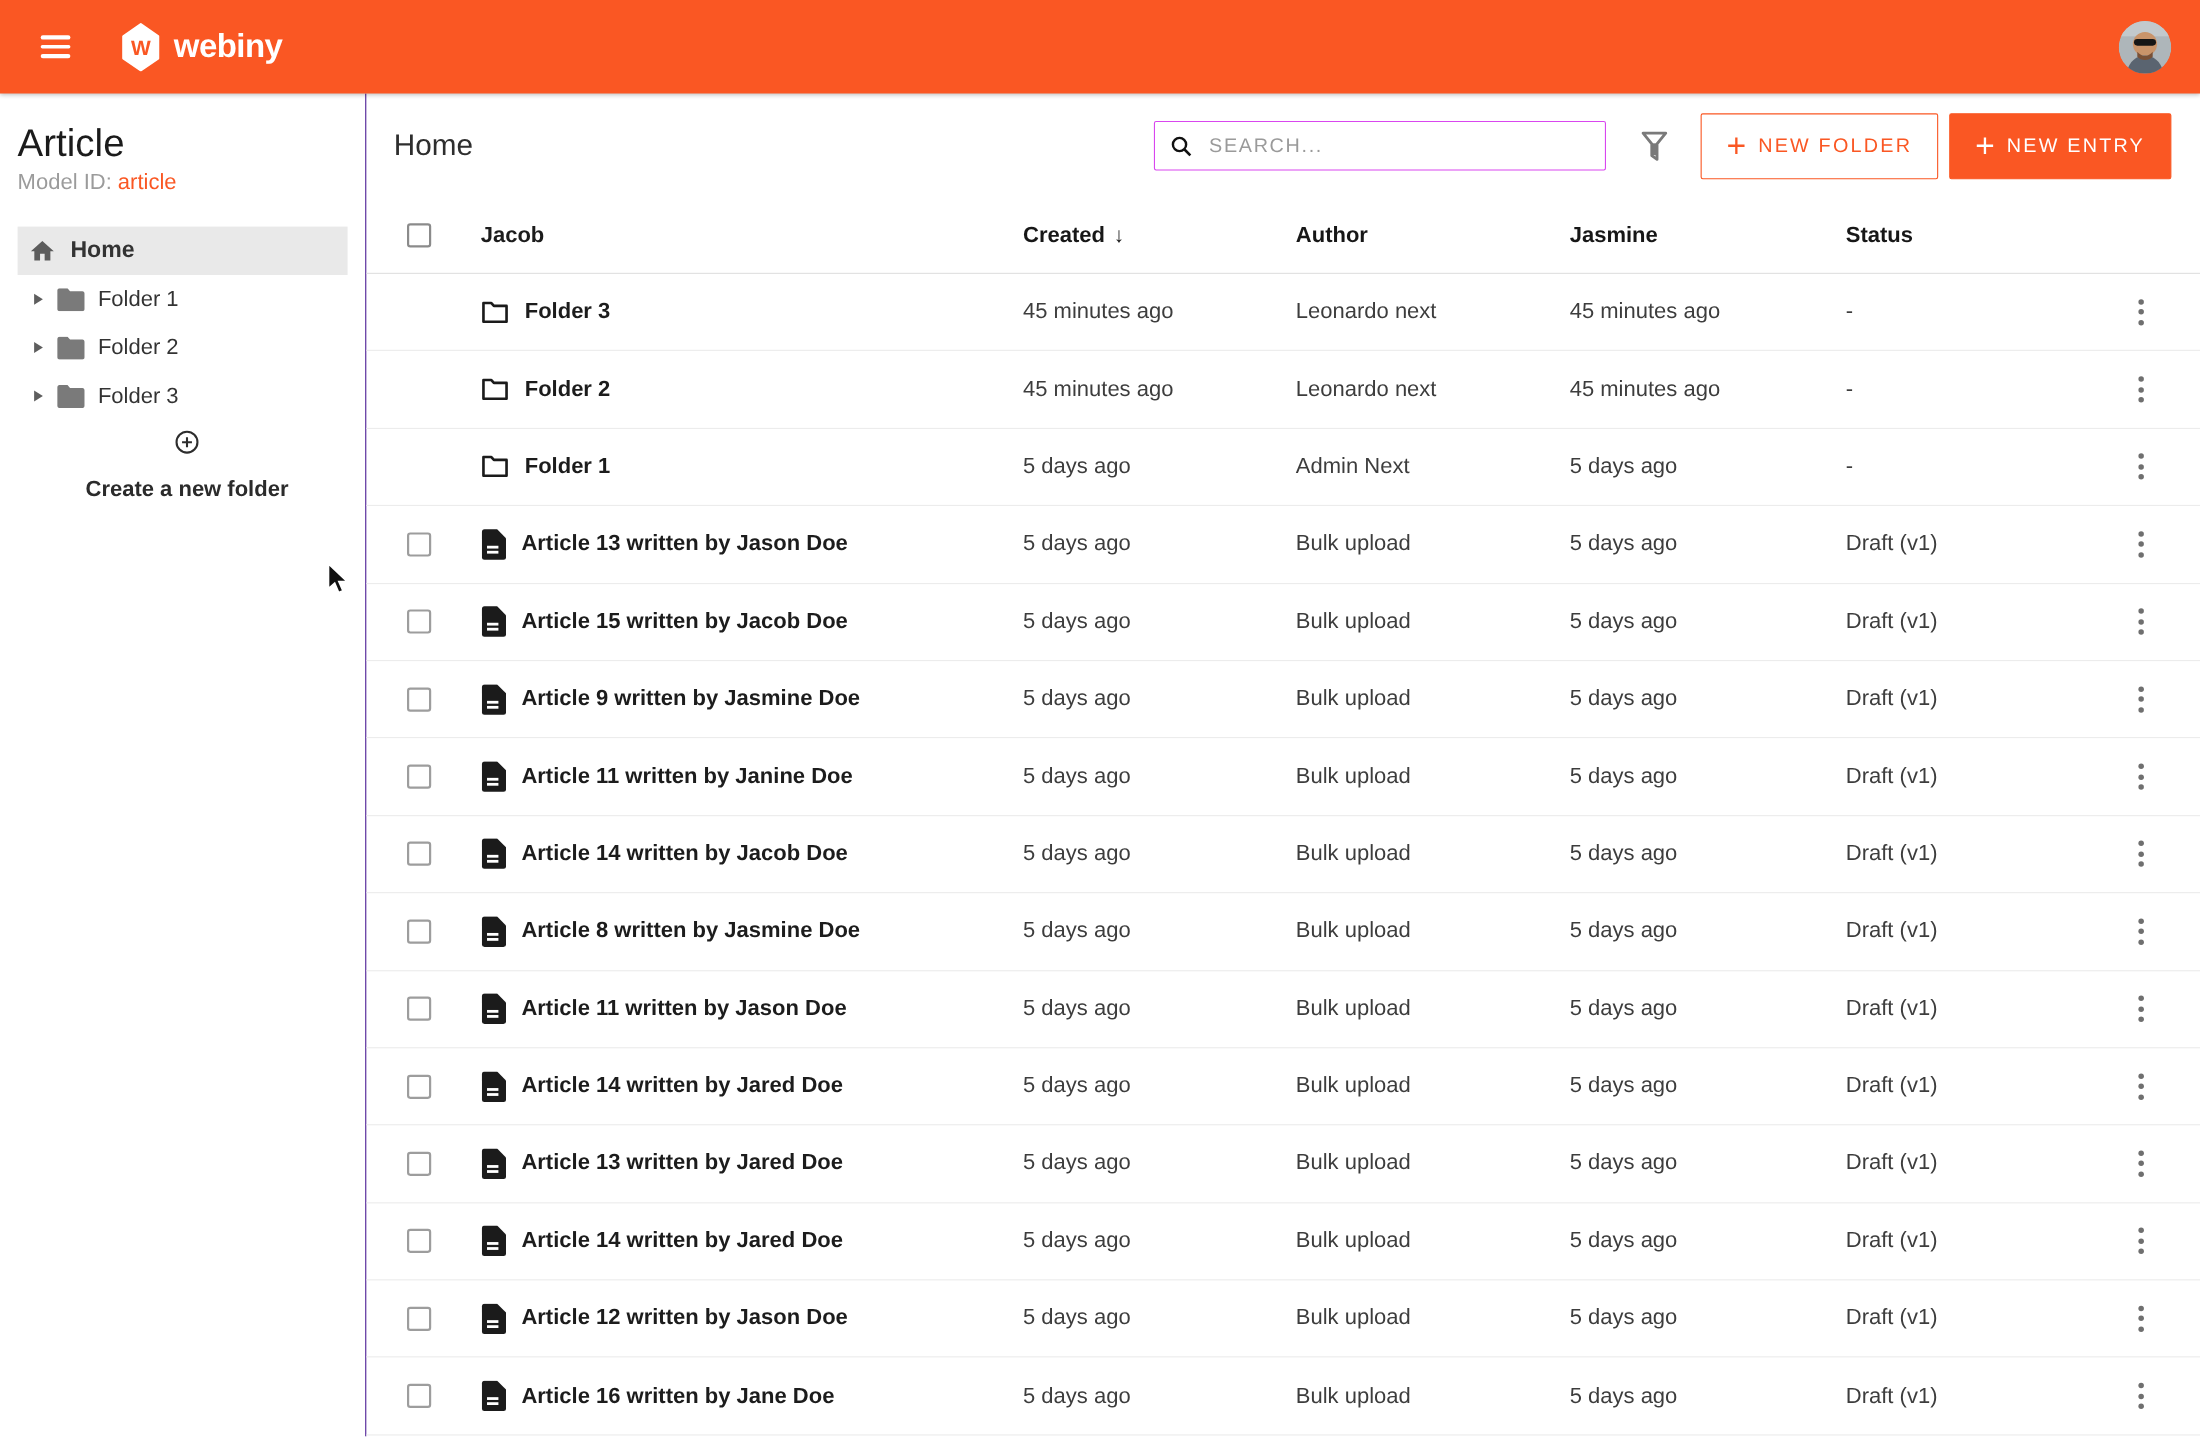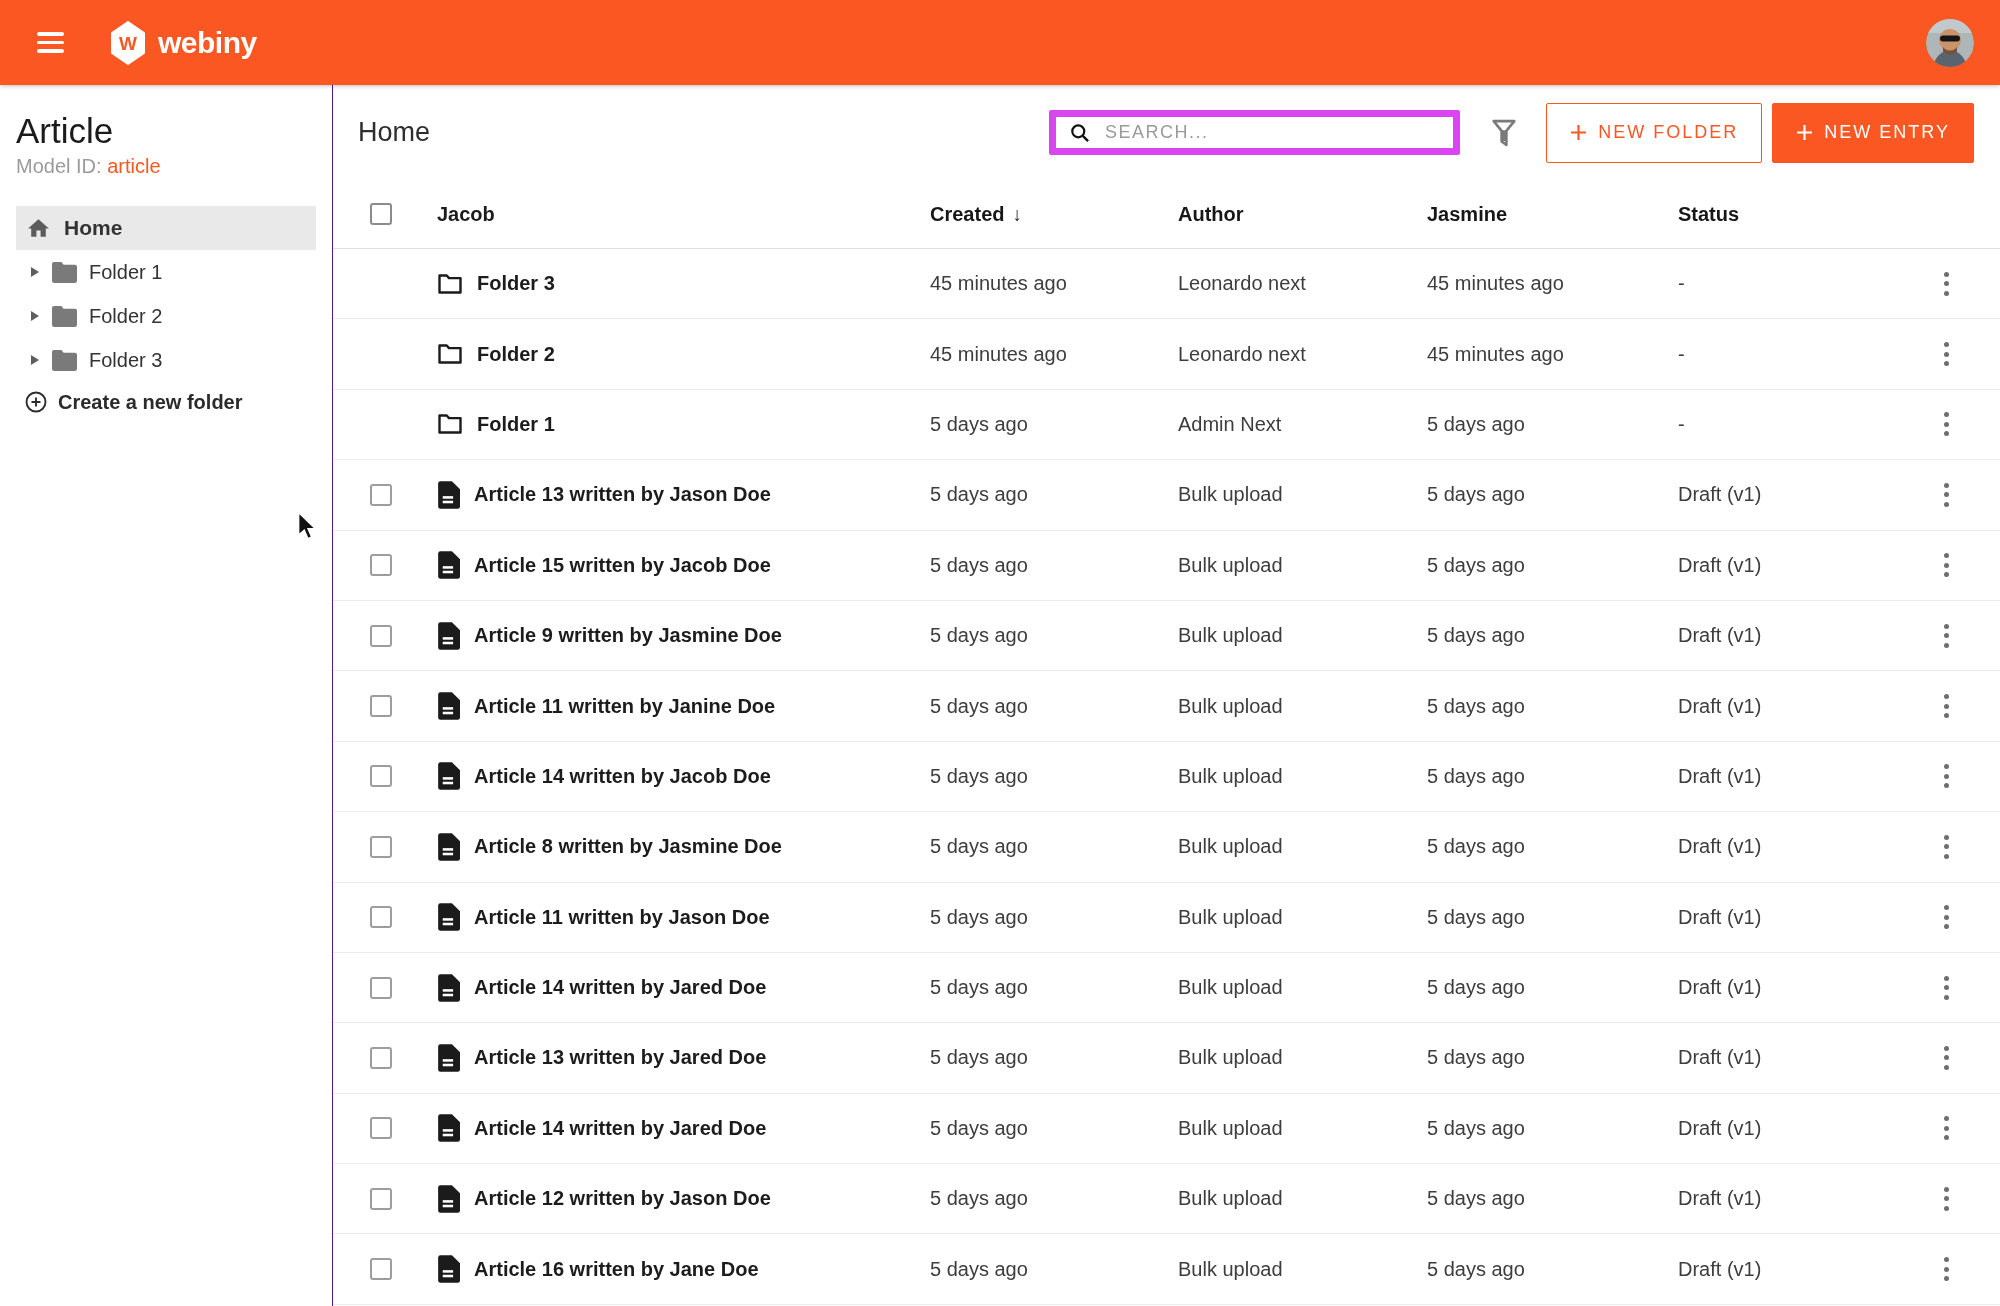--- a/index.html
+++ b/index.html
@@ -30,28 +30,28 @@
   .side-title{ font-size:35px; font-weight:400; color:#1b1b1b; margin:6px 0 4px 0; }
   .model-id{ font-size:20px; color:#9b9b9b; }
   .model-id .orange{ color:#fa5723; }
   .side-nav{ margin-top:28px; }
   .nav-home{ height:44px; display:flex; align-items:center; gap:13px; padding-left:10px; background:#e9e9e9; cursor:pointer; }
   .nav-home .label{ font-size:21px; font-weight:700; color:#333; }
   .folder-item{ height:44px; display:flex; align-items:center; padding-left:15px; cursor:pointer; }
   .chevron{ width:0; height:0; border-left:8px solid #5e5e5e; border-top:5.5px solid transparent; border-bottom:5.5px solid transparent; margin-right:13px; }
   .sfolder{ display:inline-flex; margin-right:12px; }
   .folder-label{ font-size:20px; color:#333; }
-  .create-folder{ margin-top:8px; display:flex; align-items:center; gap:10px; padding-left:8px; cursor:pointer; }
+  .create-folder{ margin-top:8px; display:flex; align-items:center; gap:20px; padding-left:8px; cursor:pointer;flex-direction:column; }
   .create-folder .label{ font-size:20px; font-weight:700; color:#2b2b2b; }
 
   
   .content-header{ height:95px; display:flex; align-items:center; padding:0 26px 0 25px; }
   .page-heading{ font-size:27px; font-weight:400; color:#2e2e2e; margin:0; }
   .header-right{ margin-left:auto; display:flex; align-items:center; }
-  .searchbox{ width:411px; height:45px; border:7px solid #d946ef; border-radius:2px; display:flex; align-items:center; padding:0 13px; background:#fff; }
+  .searchbox{ width:411px; height:45px; border:1px solid #d946ef; border-radius:2px; display:flex; align-items:center; padding:0 13px; background:#fff; }
   .searchbox input{ border:0; outline:0; width:100%; margin-left:12px; font-size:18px; letter-spacing:1px; color:#333; font-family:"Liberation Sans", sans-serif; }
   .searchbox input::placeholder{ color:#9a9a9a; letter-spacing:1.5px; }
   .filter-btn{ margin:0 29px 0 31px; display:flex; align-items:center; cursor:pointer; }
   .btn{ height:60px; border-radius:2px; display:flex; align-items:center; gap:11px; padding:0 23px; font-size:18px; letter-spacing:2px; cursor:pointer; font-family:"Liberation Sans", sans-serif; white-space:nowrap; }
   .btn-outline{ background:#fff; border:1px solid #fa5723; color:#fa5723; }
   .btn-filled{ background:#fa5723; border:1px solid #fa5723; color:#fff; margin-left:10px; }
 
   
   .table{ flex:1; display:flex; flex-direction:column; }
   .thead{ height:69px; display:flex; align-items:center; border-bottom:1px solid #dfdfdf; font-size:20px; font-weight:700; color:#171717; }

